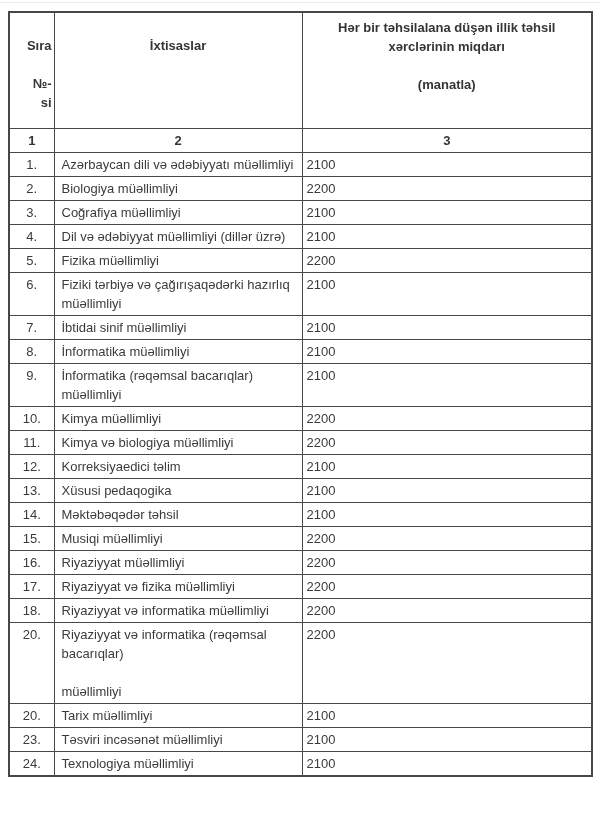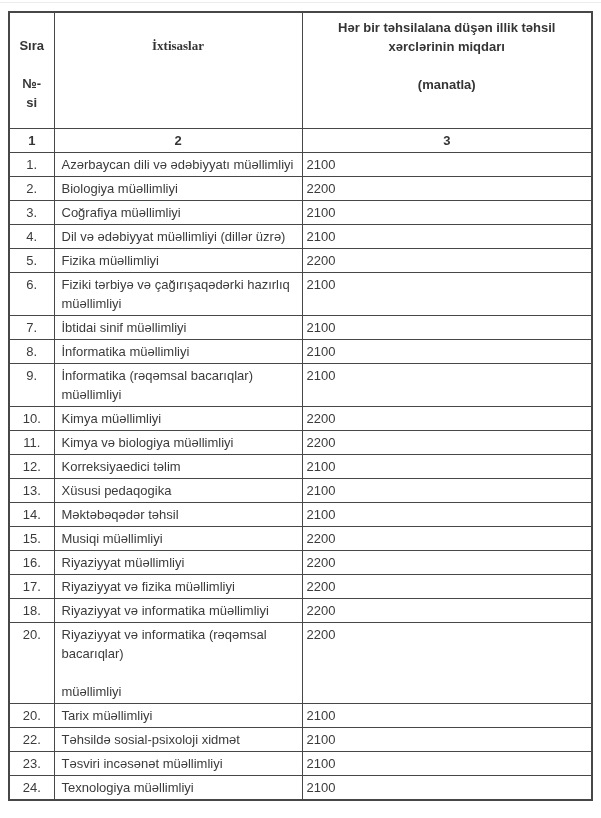--- a/index.html
+++ b/index.html
@@ -32,22 +32,22 @@
   table.tuition td {
     border: 1px solid #474747;
     font-size: 13px;
     line-height: 19px;
     vertical-align: top;
     overflow: hidden;
   }
   
   tr.head-row { height: 116px; }
   th { font-weight: bold; text-align: center; white-space: pre-line; color: #353535; }
-  th.th1 { padding: 23px 2px 4px 2px; }
-  th.th2 { padding: 23px 4px 4px 4px; font-family: Liberation Serif, serif; }
+  th.th1 { padding: 23px 2px 4px 2px; text-align: right; }
+  th.th2 { padding: 23px 4px 4px 4px; }
   th.th3 { padding: 5px 8px 4px 8px; }
   
   tr.index-row td {
     font-weight: bold;
     text-align: center;
     padding: 2px 4px;
     color: #353535;
   }
   
   td.no  { text-align: center; padding: 2px 2px; }
@@ -189,25 +189,20 @@
 
 müəllimliyi</td>
             <td class="amt">2200</td>
           </tr>
           <tr>
             <td class="no">20.</td>
             <td class="spec">Tarix müəllimliyi</td>
             <td class="amt">2100</td>
           </tr>
           <tr>
-            <td class="no">22.</td>
-            <td class="spec">Təhsildə sosial-psixoloji xidmət</td>
-            <td class="amt">2100</td>
-          </tr>
-          <tr>
             <td class="no">23.</td>
             <td class="spec">Təsviri incəsənət müəllimliyi</td>
             <td class="amt">2100</td>
           </tr>
           <tr>
             <td class="no">24.</td>
             <td class="spec">Texnologiya müəllimliyi</td>
             <td class="amt">2100</td>
           </tr>
         </tbody>

